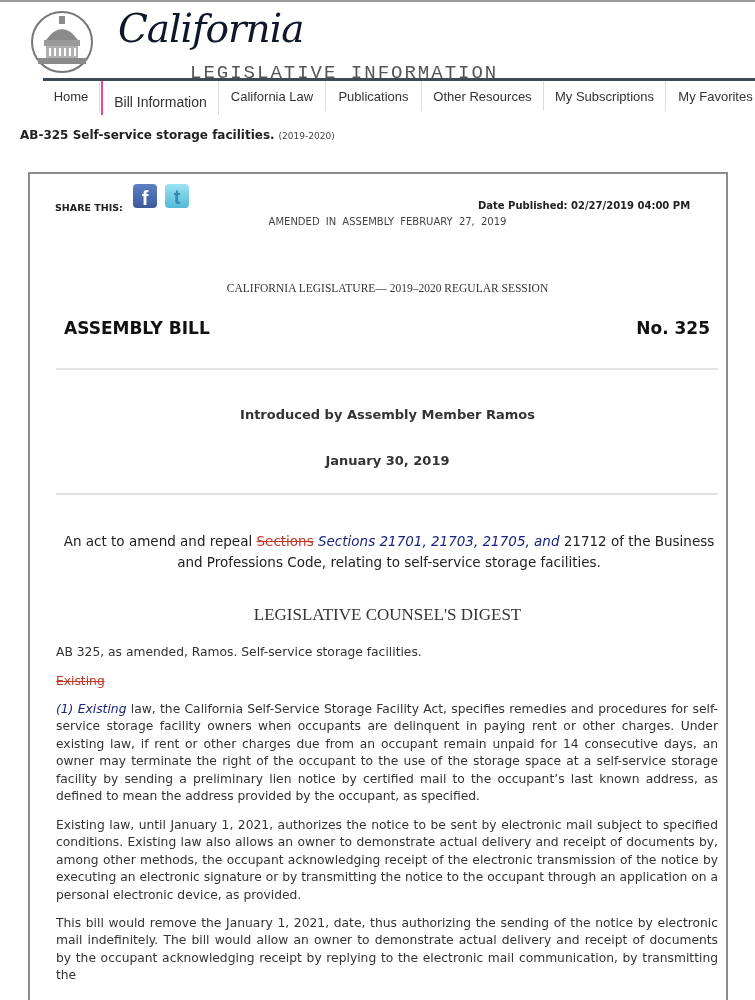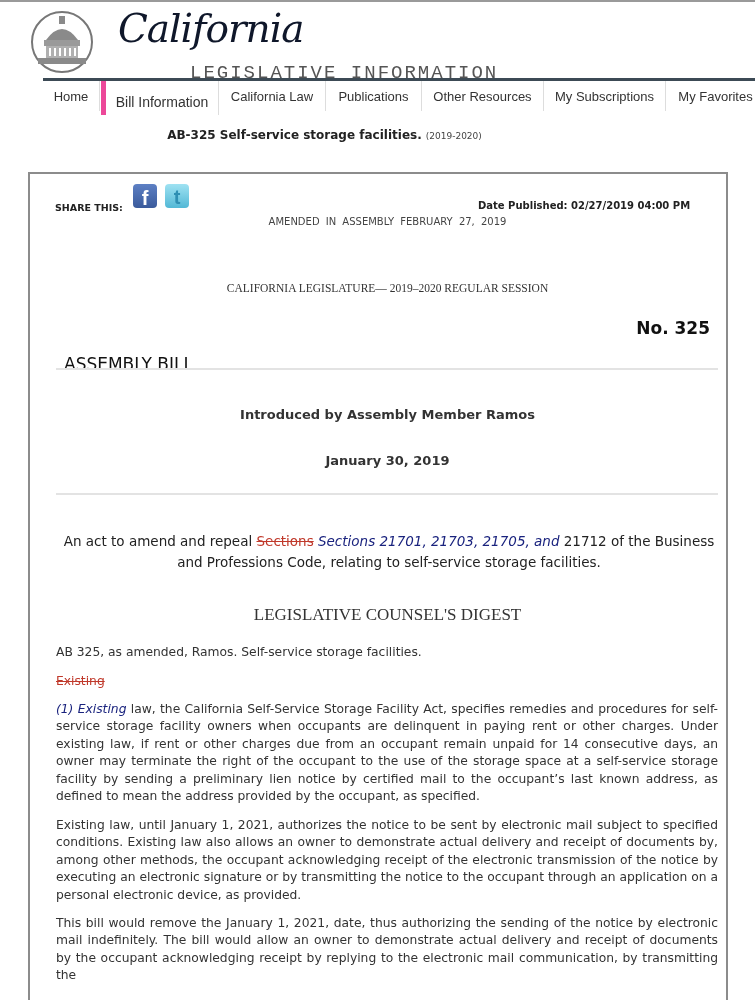--- a/index.html
+++ b/index.html
@@ -8,35 +8,35 @@
 
     .topbar-line { position: absolute; left: 0; top: 0; width: 755px; height: 2px; background: #9a9a9a; }
 
     .header { position: absolute; left: 0; top: 2px; width: 755px; height: 76px; background: #fff; }
     .logo-seal { position: absolute; left: 28px; top: 8px; width: 68px; height: 64px; }
     .logo-script { position: absolute; left: 118px; top: 4px; font-family: "DejaVu Serif", serif; font-style: italic; font-size: 39px; color: #0f172a; letter-spacing: -1px; }
     .logo-sub { position: absolute; left: 190px; top: 44px; font-family: Liberation Mono, monospace; font-size: 19px; letter-spacing: 2px; color: #555; margin-top: 16px; }
 
     .nav-bar { position: absolute; left: 0; top: 78px; width: 755px; height: 34px; border-top: 3px solid #3c4a55; background: #fff; margin-left: 43px; }
     .nav-item { position: absolute; top: 0; height: 30px; font-family: "Liberation Sans", sans-serif; font-size: 13px; color: #333; display: flex; align-items: center; justify-content: center; border-right: 1px solid #ddd; cursor: pointer; }
-    .nav-item.active { height: 34px; padding-top: 7px; font-size: 14px; border-left: 5px solid #ec4899; background: #fff; }
+    .nav-item.active { height: 34px; padding-top: 7px; font-size: 14px; border-left: 2px solid #ec4899; background: #fff; }
 
-    .bill-title { position: absolute; left: 0; top: 128px; width: 649px; text-align: center; font-size: 12px; font-weight: bold; color: #222; }
+    .bill-title { position: absolute; left: 0; top: 128px; width: 649px; text-align: left; font-size: 12px; font-weight: bold; color: #222; padding-left: 20px; }
     .bill-title .session { font-weight: normal; font-size: 9px; margin-left: 4px; color: #444; }
 
     .doc-box { position: absolute; left: 28px; top: 172px; width: 700px; height: 840px; border: 2px solid #8c8c8c; border-bottom: none; }
 
     .share-label { position: absolute; left: 55px; top: 202px; font-size: 9.5px; font-weight: bold; color: #222; }
     .fb-icon { position: absolute; left: 133px; top: 184px; width: 24px; height: 24px; border-radius: 4px; background: linear-gradient(#5d80c4, #3a5a9b); color: #fff; font-family: "Liberation Sans", sans-serif; font-weight: bold; font-size: 20px; text-align: center; line-height: 28px; cursor: pointer; }
     .tw-icon { position: absolute; left: 165px; top: 184px; width: 24px; height: 24px; border-radius: 4px; background: linear-gradient(#9fe2f2, #52b8d6); color: #2e8fb3; font-family: "Liberation Sans", sans-serif; font-weight: bold; font-size: 20px; text-align: center; line-height: 26px; cursor: pointer; }
     .date-published { position: absolute; left: 478px; top: 200px; font-size: 10px; font-weight: bold; color: #222; }
     .amended { position: absolute; left: 0; top: 216px; width: 775px; text-align: center; font-size: 10px; color: #444; word-spacing: 3px; }
 
     .leg-session { position: absolute; left: 0; top: 282px; width: 775px; text-align: center; font-family: "Liberation Serif", serif; font-size: 11.5px; color: #333; }
-    .assembly-bill { position: absolute; left: 64px; top: 318px; font-size: 17px; font-weight: normal; color: #111; margin-top: 36px; }
+    .assembly-bill { position: absolute; left: 64px; top: 318px; font-size: 17px; font-weight: bold; color: #111; }
     .bill-no { position: absolute; right: 45px; top: 318px; font-size: 17px; font-weight: bold; color: #111; }
     .hr1 { position: absolute; left: 56px; top: 368px; width: 662px; height: 2px; background: #e3e3e3; }
     .introduced { position: absolute; left: 0; top: 407px; width: 775px; text-align: center; font-size: 13px; font-weight: bold; color: #333; }
     .intro-date { position: absolute; left: 0; top: 453px; width: 775px; text-align: center; font-size: 13px; font-weight: bold; color: #333; }
     .hr2 { position: absolute; left: 56px; top: 493px; width: 662px; height: 2px; background: #e3e3e3; }
 
     .act { position: absolute; left: 60px; top: 531px; width: 658px; text-align: center; font-size: 13.5px; line-height: 21px; color: #222; }
     .strike { color: #c0392b; text-decoration: line-through; }
     .added { color: #1a237e; font-style: italic; }
 

